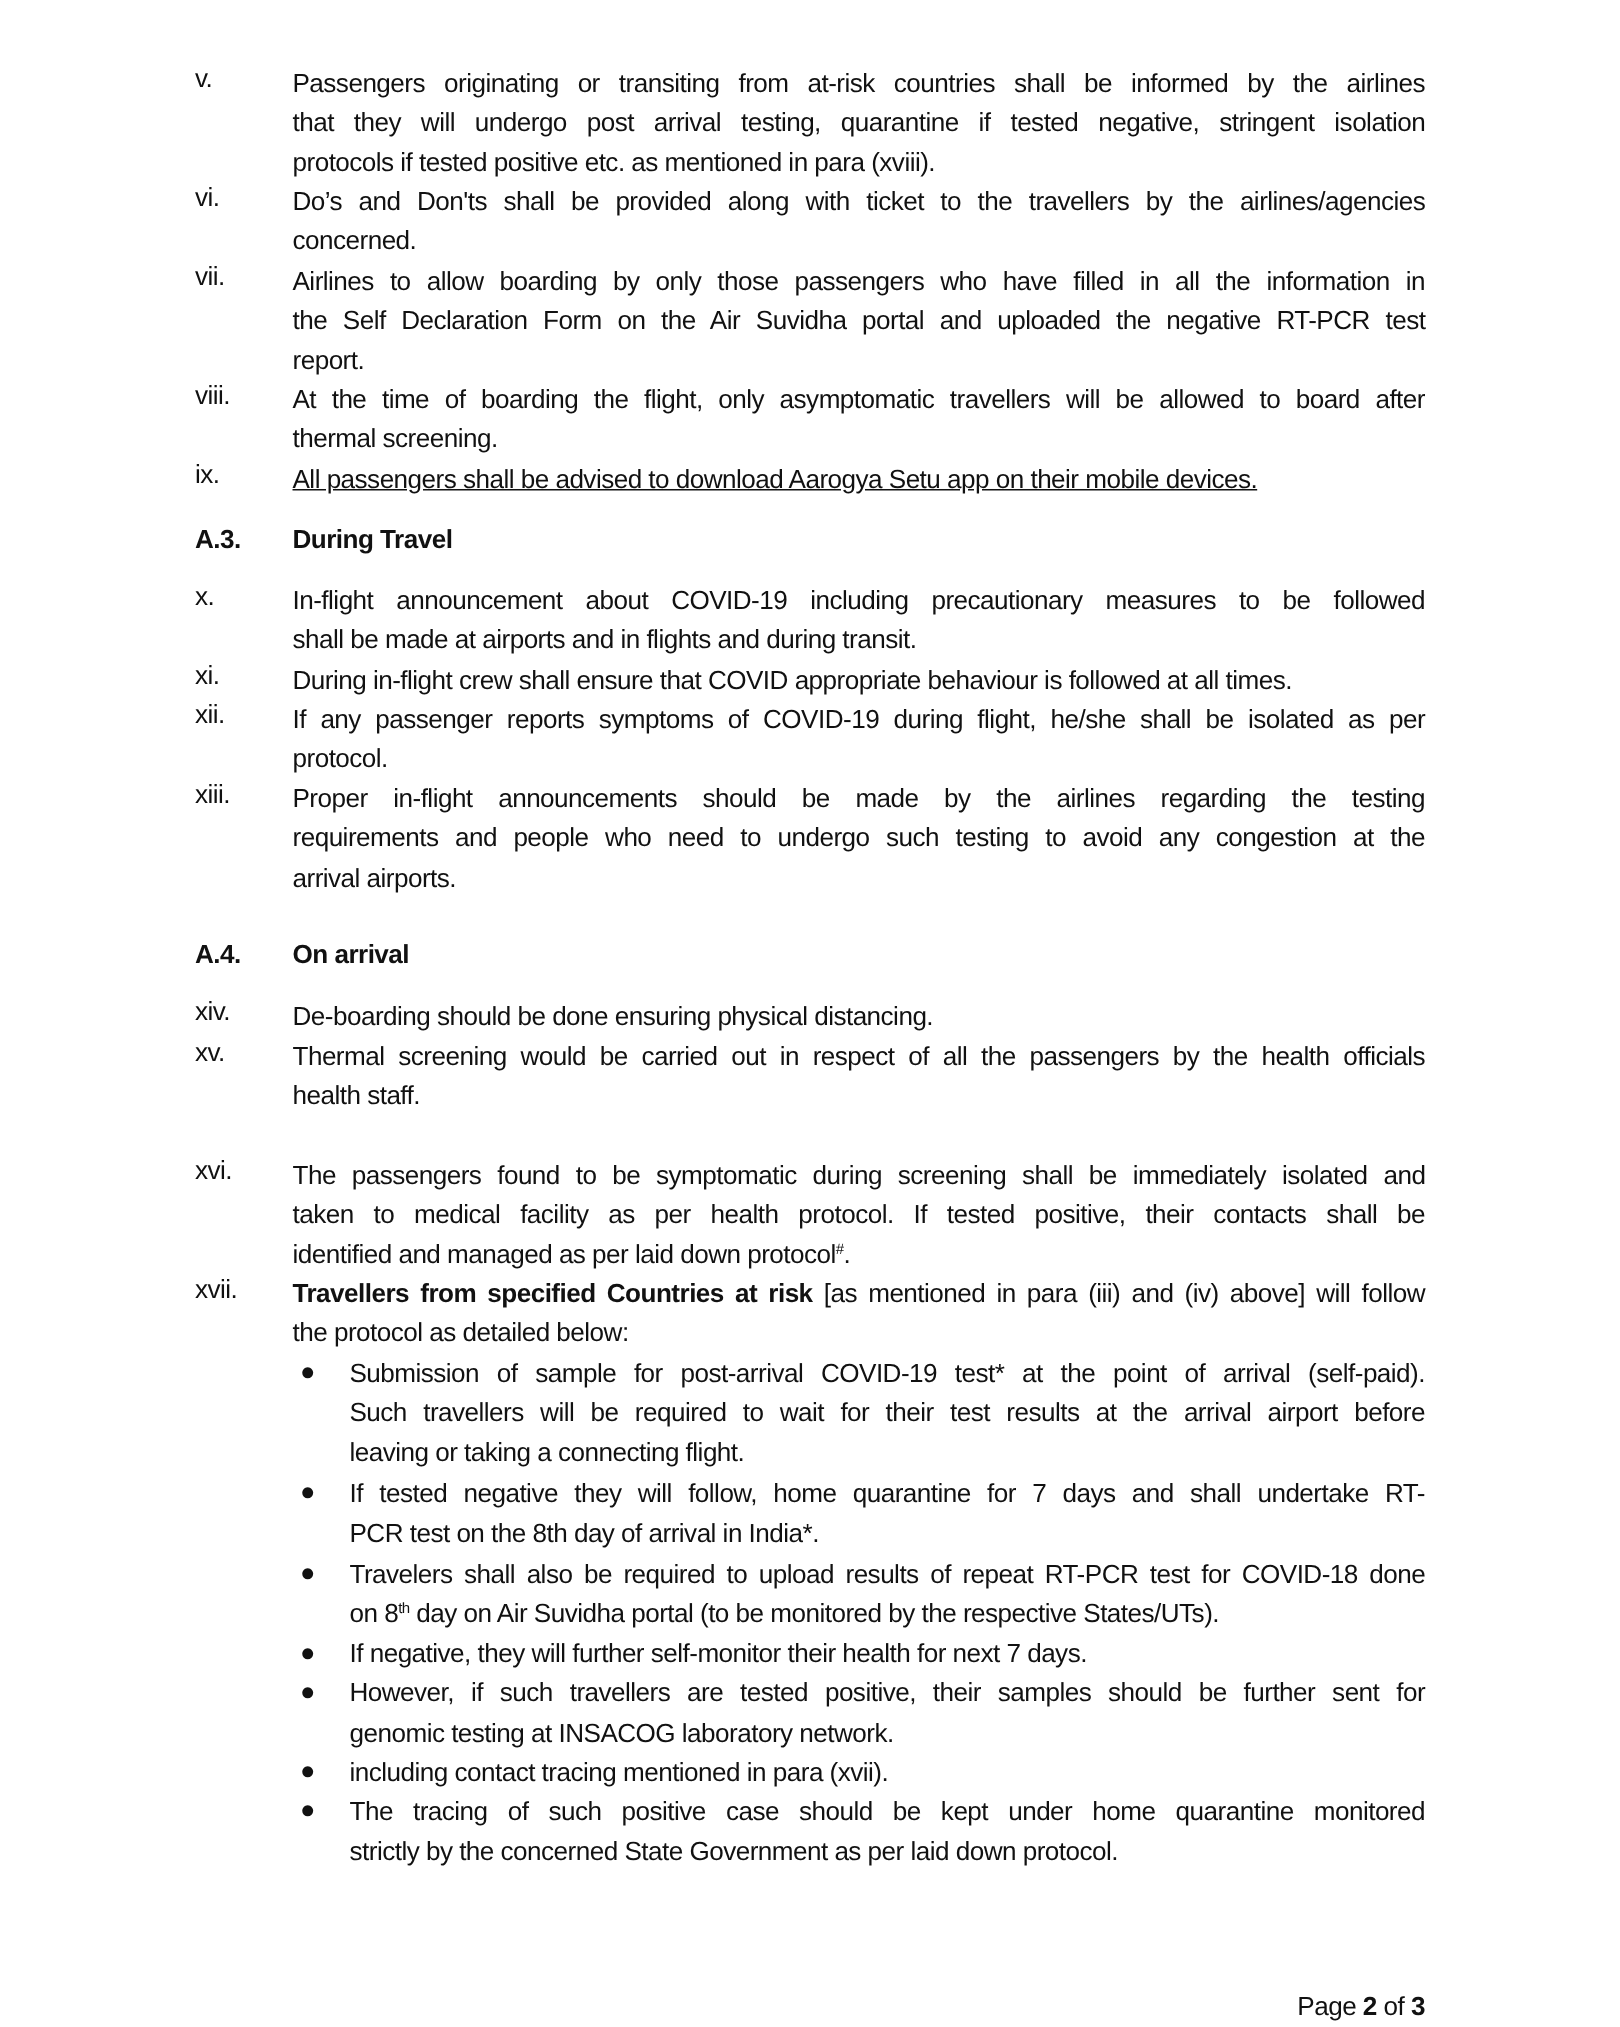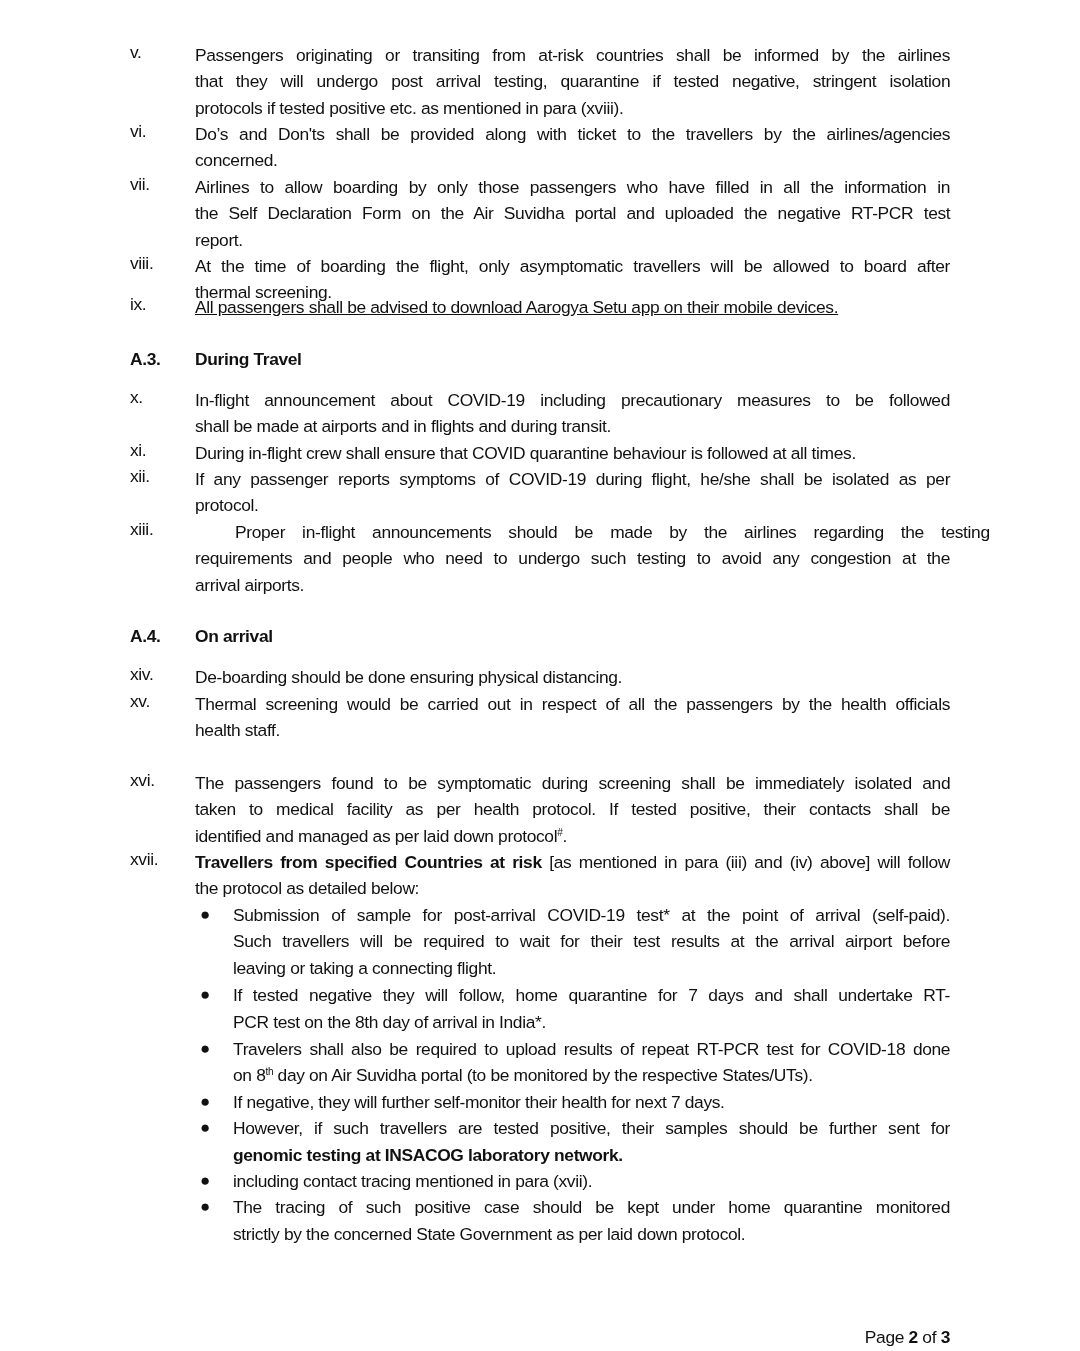--- a/index.html
+++ b/index.html
@@ -58,21 +58,21 @@
   </div>
 
   <div class="item" style="top:253px">
     <span class="num">viii.</span>
     <div class="txt">
       <span class="line" style="white-space: nowrap; display: block; word-spacing: 5.86667px;">At the time of boarding the flight, only asymptomatic travellers will be allowed to board after</span>
       <span class="line last" style="display: block;">thermal screening.</span>
     </div>
   </div>
 
-  <div class="item" style="top:294px">
+  <div class="item" style="top:306px">
     <span class="num">ix.</span>
     <div class="txt">
       <span class="line last" style="display: block; text-decoration: underline;">All passengers shall be advised to download Aarogya Setu app on their mobile devices.</span>
     </div>
   </div>
 
   <div class="heading" style="top:349px">
     <span class="hn">A.3.</span>
     <span class="ht">During Travel</span>
   </div>
@@ -81,36 +81,36 @@
     <span class="num">x.</span>
     <div class="txt">
       <span class="line" style="white-space: nowrap; display: block; word-spacing: 10.7778px;">In-flight announcement about COVID-19 including precautionary measures to be followed</span>
       <span class="line last" style="display: block;">shall be made at airports and in flights and during transit.</span>
     </div>
   </div>
 
   <div class="item" style="top:440px">
     <span class="num">xi.</span>
     <div class="txt">
-      <span class="line last" style="display: block;">During in-flight crew shall ensure that COVID quarantine behaviour is followed at all times.</span>
+      <span class="line last" style="display: block;">During in-flight crew shall ensure that COVID appropriate behaviour is followed at all times.</span>
     </div>
   </div>
 
   <div class="item" style="top:466px">
     <span class="num">xii.</span>
     <div class="txt">
       <span class="line" style="white-space: nowrap; display: block; word-spacing: 5.14286px;">If any passenger reports symptoms of COVID-19 during flight, he/she shall be isolated as per</span>
       <span class="line last" style="display: block;">protocol.</span>
     </div>
   </div>
 
   <div class="item" style="top:519px">
     <span class="num">xiii.</span>
     <div class="txt">
-      <span class="line" style="white-space: nowrap; display: block; word-spacing: 12.5455px; margin-left: 40px;">Proper in-flight announcements should be made by the airlines regarding the testing</span>
+      <span class="line" style="white-space: nowrap; display: block; word-spacing: 12.5455px;">Proper in-flight announcements should be made by the airlines regarding the testing</span>
       <span class="line" style="white-space: nowrap; display: block; word-spacing: 6.5px;">requirements and people who need to undergo such testing to avoid any congestion at the</span>
       <span class="line last" style="display: block;">arrival airports.</span>
     </div>
   </div>
 
   <div class="heading" style="top:626px">
     <span class="hn">A.4.</span>
     <span class="ht">On arrival</span>
   </div>
 
@@ -172,21 +172,21 @@
     <div class="bullet">
       <span class="dot">●</span>
       <div class="btxt">
         <span class="line last" style="display: block;">If negative, they will further self-monitor their health for next 7 days.</span>
       </div>
     </div>
     <div class="bullet">
       <span class="dot">●</span>
       <div class="btxt">
         <span class="line" style="white-space: nowrap; display: block; word-spacing: 6.76923px;">However, if such travellers are tested positive, their samples should be further sent for</span>
-        <span class="line last" style="display: block; font-weight: bold;">genomic testing at INSACOG laboratory network.</span>
+        <span class="line last" style="display: block;">genomic testing at INSACOG laboratory network.</span>
       </div>
     </div>
     <div class="bullet">
       <span class="dot">●</span>
       <div class="btxt">
         <span class="line last" style="display: block;">including contact tracing mentioned in para (xvii).</span>
       </div>
     </div>
     <div class="bullet">
       <span class="dot">●</span>

